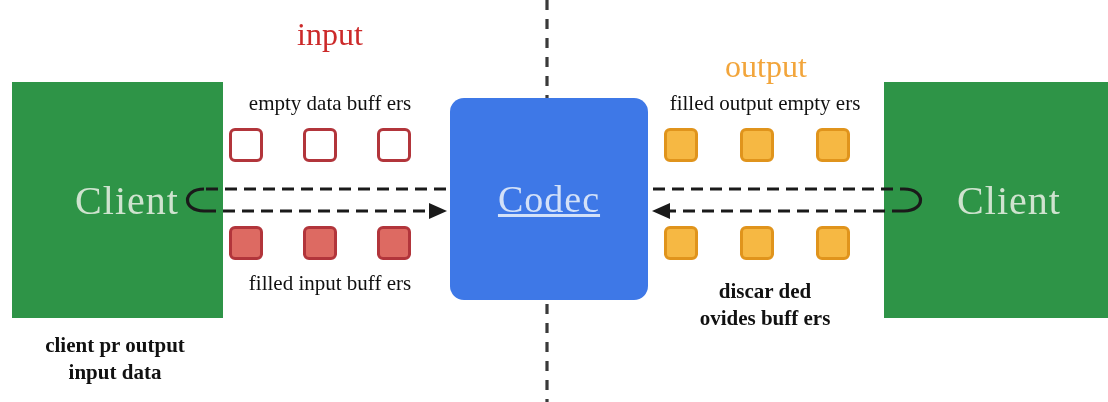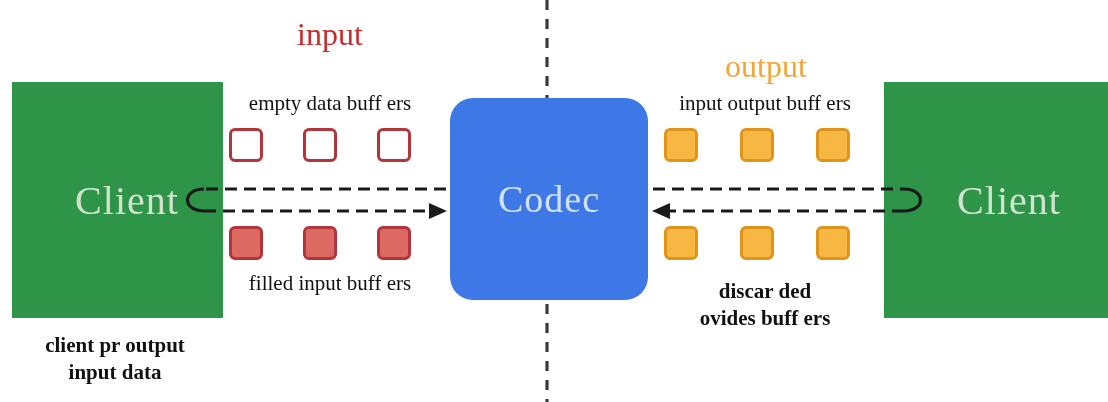--- a/index.html
+++ b/index.html
@@ -15,23 +15,23 @@
 
   .client-box{
     background:var(--client-box,#2e9447);
     color:var(--client-text,#cfe3cf);
     display:flex;align-items:center;justify-content:center;
     font-size:40px;letter-spacing:1px;padding-left:19px;
   }
   .codec-box{
     background:var(--codec-box,#3e78e7);
     color:var(--codec-text,#d3e1f8);
-    border-radius:23px;
+    border-radius:14px;
     display:flex;align-items:center;justify-content:center;
-    font-size:38px;letter-spacing:1px;
+    font-size:38px;letter-spacing:1px;text-decoration:underline;
   }
   .section-label{font-size:32px;text-align:center;}
   .input-label{color:var(--input-label,#cc2a2a);}
   .output-label{color:var(--output-label,#f2a53b);}
   .buffer-label{font-size:21px;text-align:center;color:#111111;line-height:27px;}
   .caption{font-size:21px;text-align:center;color:#111111;line-height:27px;}
   .caption span, .buffer-label span{display:block;font-weight:bold;}
 
   .squares{display:flex;}
   .squares.input-gap{gap:40px;}
@@ -77,21 +77,21 @@
       <div class="square empty-input"></div>
     </div>
 
   <div class="abs squares input-gap" style="left:229px;top:226px;">
       <div class="square filled-input"></div>
       <div class="square filled-input"></div>
       <div class="square filled-input"></div>
     </div>
   <div class="abs buffer-label" style="left:215px;top:270px;width:230px;">filled input buff ers</div>
 
-  <div class="abs buffer-label" style="left:650px;top:90px;width:230px;">input output buff ers</div>
+  <div class="abs buffer-label" style="left:650px;top:90px;width:230px;">filled output empty ers</div>
   <div class="abs squares output-gap" style="left:664px;top:128px;">
       <div class="square output"></div>
       <div class="square output"></div>
       <div class="square output"></div>
     </div>
 
   <div class="abs squares output-gap" style="left:664px;top:226px;">
       <div class="square output"></div>
       <div class="square output"></div>
       <div class="square output"></div>

